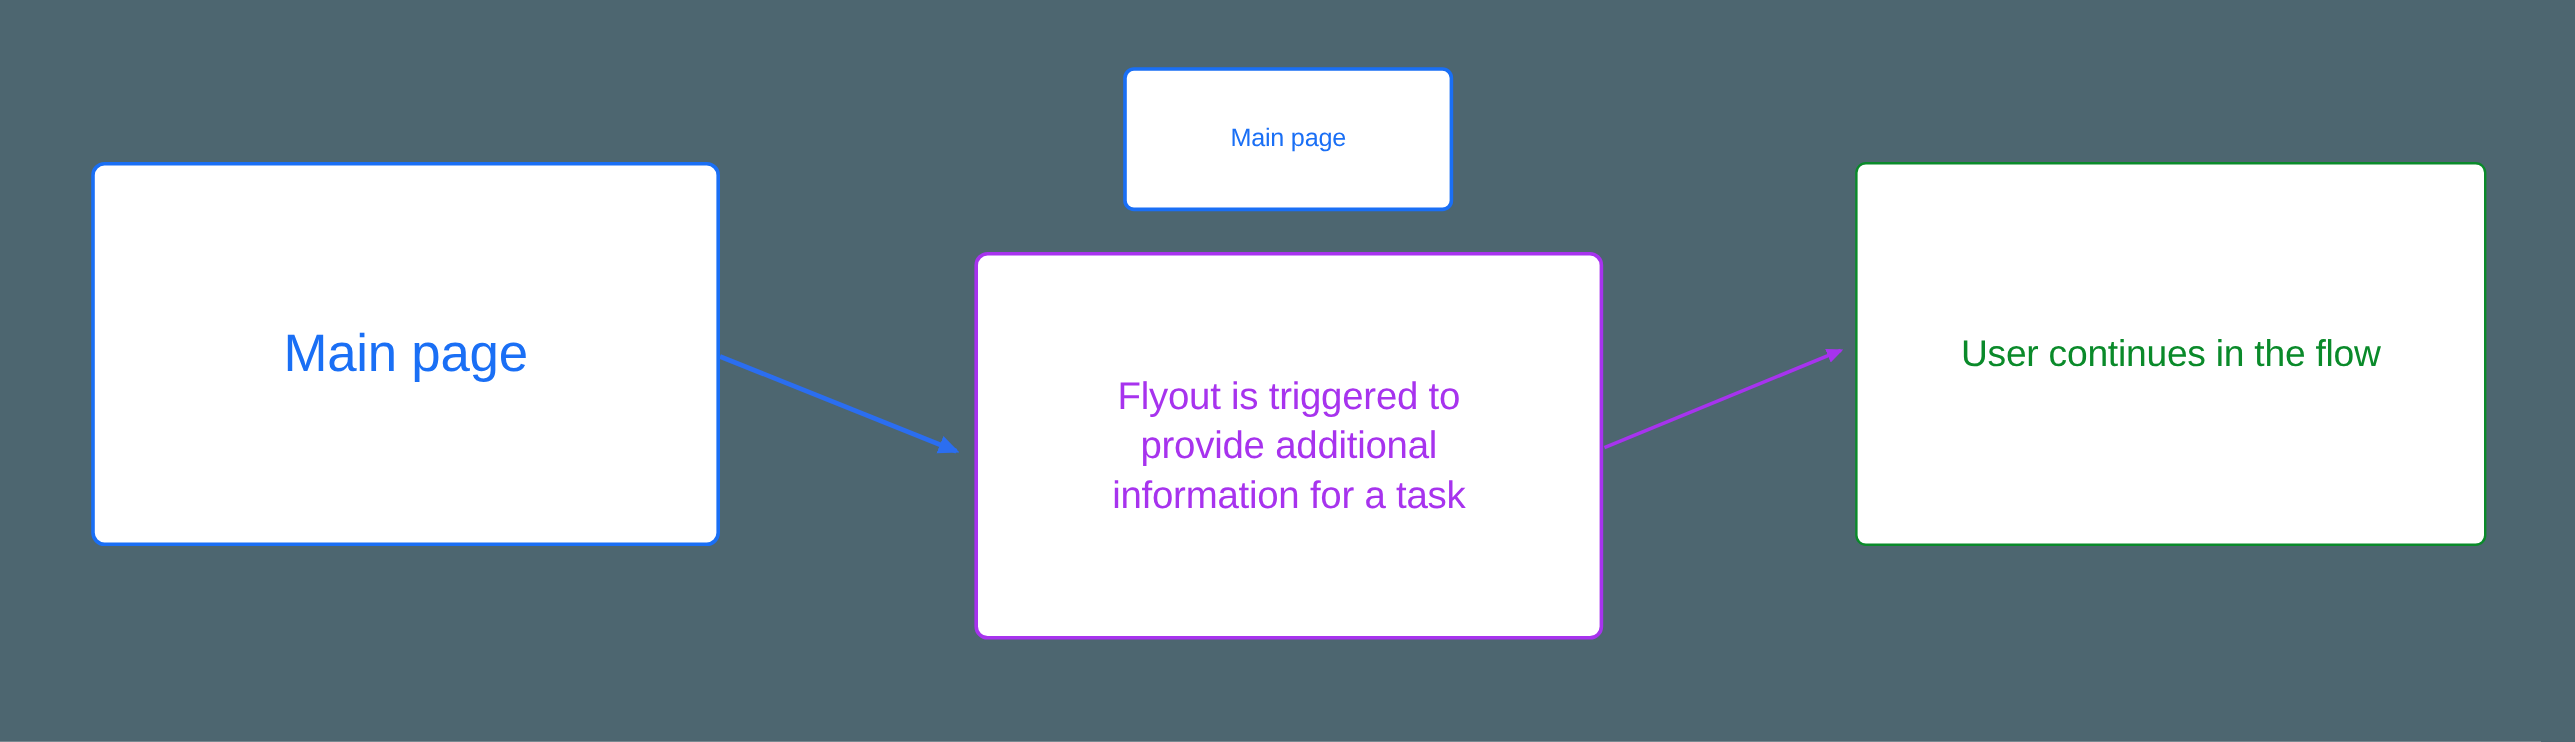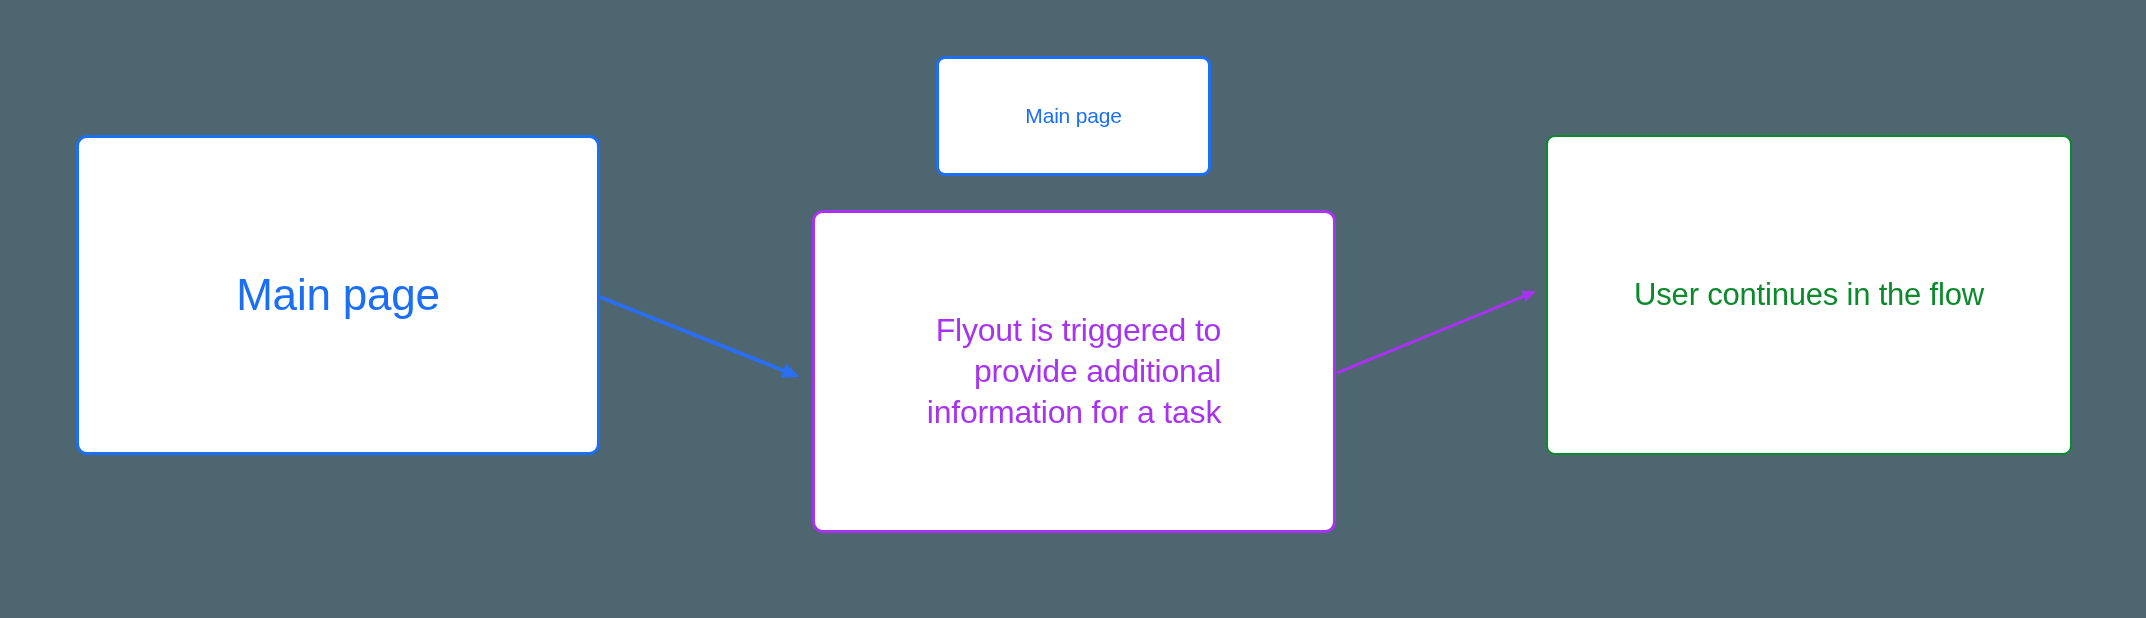--- a/index.html
+++ b/index.html
@@ -63,21 +63,20 @@
   }
 
   
   #node-flyout {
     left: 812px;
     top: 210px;
     width: 524px;
     height: 323px;
     border: 3px solid #a733ee;
     border-radius: 11px;
-    text-align: right;
   }
   #node-flyout .node-label {
     color: #a733ee;
     font-size: 32px;
     line-height: 1.28;
   }
 
   
   #node-user-continues {
     left: 1546px;

